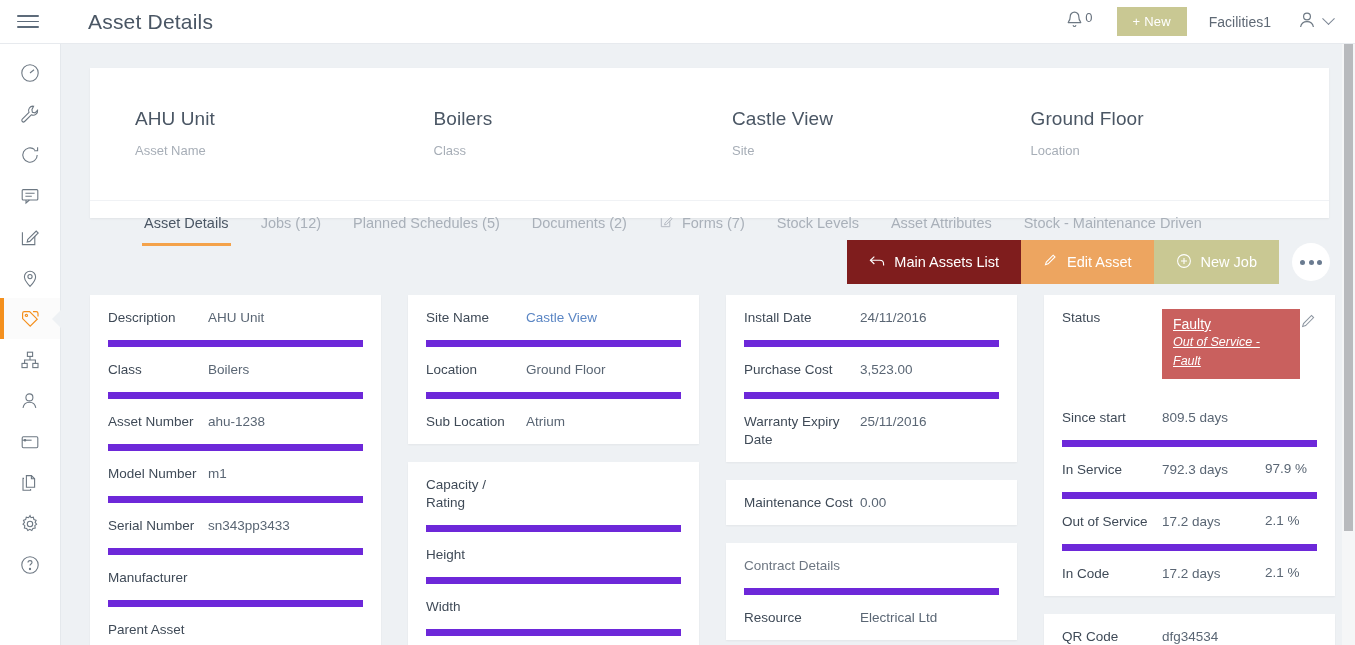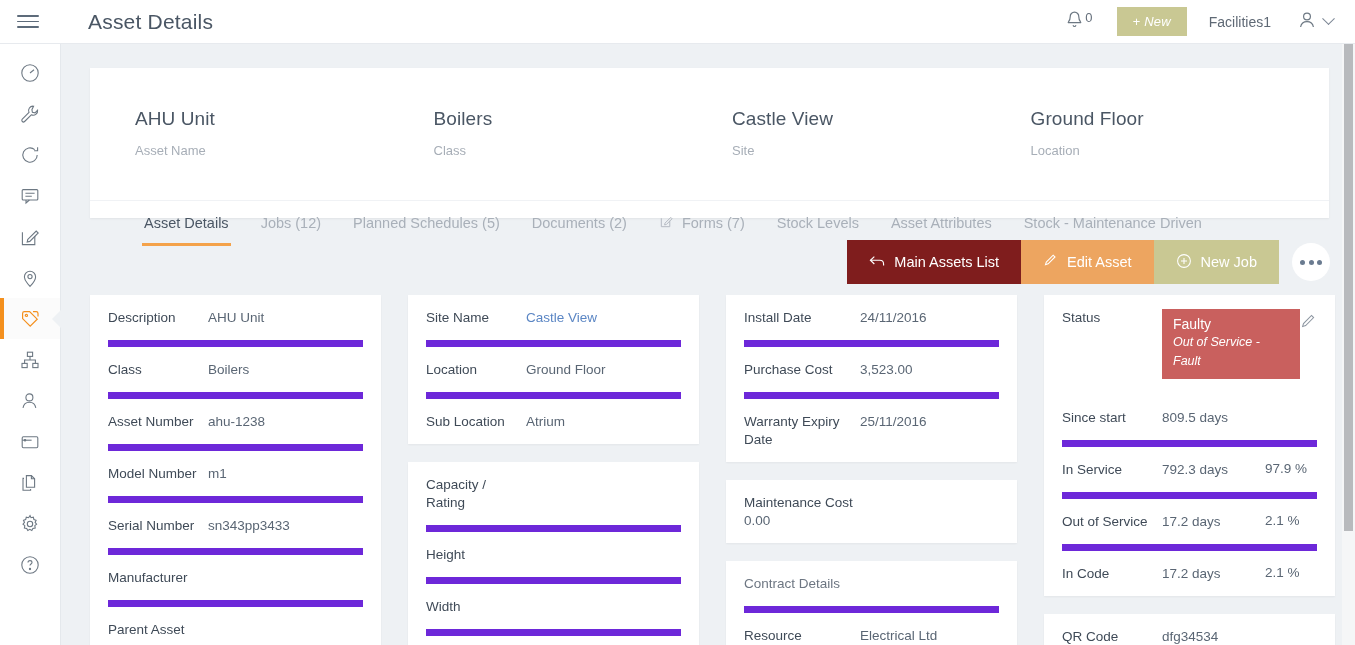--- a/index.html
+++ b/index.html
@@ -28,21 +28,20 @@
   .topbar-right {
     margin-left: auto; display: flex; align-items: center; height: 44px;
     padding-right: 22px; gap: 0;
   }
   .bell-wrap { position: relative; display: flex; align-items: center; padding: 0 10px; cursor: pointer; }
   .bell-count { font-size: 13px; color: #66707c; margin-left: 2px; margin-top: -9px; }
   .btn-new {
     background: #c9c893; color: #ffffff; font-size: 13px; border: none;
     height: 29px; padding: 0 16px; cursor: pointer; margin: 0 22px 0 14px;
     letter-spacing: .2px;
-    font-style: italic;
   }
   .facilities { font-size: 14px; color: #5f6975; margin-right: 26px; cursor: pointer; }
   .user-menu { display: flex; align-items: center; gap: 7px; cursor: pointer; }
   .chev-d {
     width: 9px; height: 9px; border-right: 1.4px solid #7d8795;
     border-bottom: 1.4px solid #7d8795; transform: rotate(45deg) translate(-2px,-2px);
   }
 
   
   .sidebar {
@@ -128,33 +127,34 @@
   .col:last-child { margin-right: 0; }
   .card {
     background: #ffffff; box-shadow: 0 1px 2px rgba(0,0,0,.05);
     padding: 0 18px; margin-bottom: 18px;
   }
   .krow {
     display: flex; align-items: flex-start; padding: 14px 0 13px 0;
     border-bottom: 7px solid #6d28d9; min-height: 40px;
   }
   .krow:last-child { border-bottom: none; }
-  .krow.noborder { border-bottom: none; flex-direction: column; }
+  .krow.noborder { border-bottom: none; }
   .klbl { width: 100px; font-size: 13.5px; color: #3f4a57; line-height: 18px; flex-shrink: 0; }
   .kval { font-size: 13.5px; color: #5a6674; line-height: 18px; flex: 1; }
   .kval.link { color: #5b86c4; cursor: pointer; }
   .kpct { font-size: 13.5px; color: #5a6674; width: 52px; text-align: left; }
   .klbl.wide { width: 116px; }
   .klbl.muted { color: #6d7682; }
 
   
   .status-row { display: flex; align-items: flex-start; padding: 14px 0 16px 0; }
   .badge {
     background: #c9605e; color: #ffffff; padding: 6px 11px 8px 11px;
     min-width: 110px;
+    text-decoration: underline;
   }
   .badge-t1 { font-size: 14px; line-height: 18px; }
   .badge-t2 { font-size: 12.5px; font-style: italic; line-height: 19px; }
   .pencil-ic { margin-left: auto; cursor: pointer; padding-top: 4px; }
 
   
   .vscroll {
     position: absolute; top: 44px; right: 0; width: 13px; height: 601px;
     background: #f5f6f7; z-index: 25;
   }

